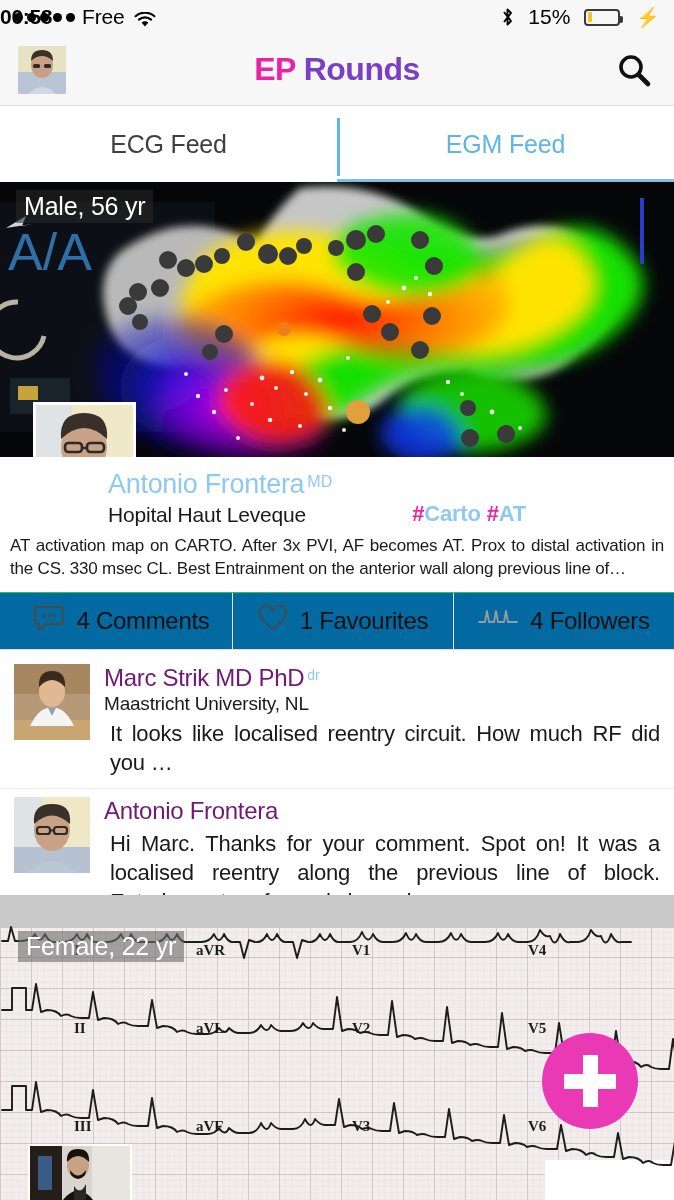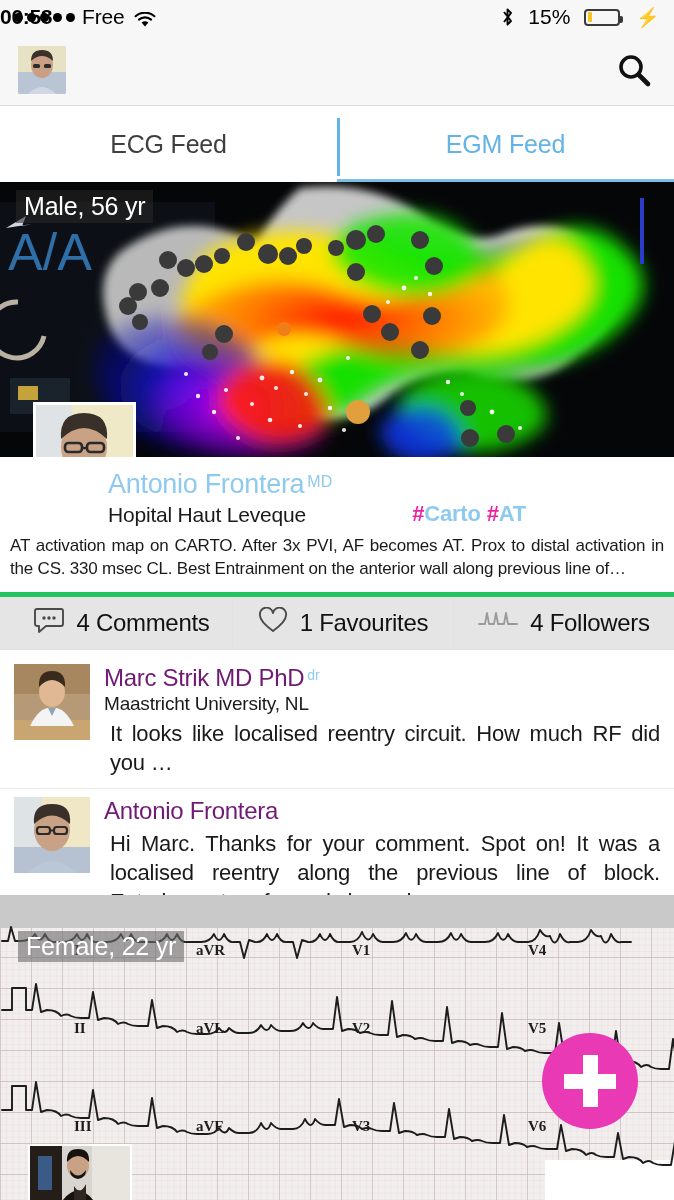--- a/index.html
+++ b/index.html
@@ -96,22 +96,22 @@
   .tag-word { color:#8ecaf0; }
 
   
   .post-body {
     padding: 8px 10px 12px 10px; font-size:17px; line-height:1.33;
     color:#1a1a1a; text-align:justify; letter-spacing:-0.2px;
   }
 
   
   .engage {
-    display:flex; border-top:5px solid #22c55e; border-bottom:1px solid #e2e2e2;
-    height:58px; background:#e5e5e5;padding-left:12px;
+    display:flex; border-top:1px solid #22c55e; border-bottom:1px solid #e2e2e2;
+    height:58px; background:#0369a1;padding-left:12px;
   }
   .engage-item {
     flex:1; display:flex; align-items:center; justify-content:center; gap:12px;
     font-size:24px; color:#111; letter-spacing:-0.3px;
   }
   .engage-item + .engage-item { border-left:1px solid #e2e2e2; }
 
   
   .comments { padding: 6px 0 0 0; }
   .comment { display:flex; padding: 8px 14px 6px 14px; gap:14px; }
@@ -188,20 +188,24 @@
     <div class="nav-avatar">
       <svg width="48" height="48" viewBox="0 0 48 48">
         <rect width="48" height="48" fill="#e8e2c4"></rect>
         <rect y="26" width="48" height="22" fill="#b9c4d4"></rect>
         <ellipse cx="24" cy="19" rx="11" ry="13" fill="#c9a086"></ellipse>
         <path d="M13 15 q11 -10 22 0 q0 -11 -11 -11 q-11 0 -11 11" fill="#3b3128"></path>
         <rect x="15" y="18" width="7" height="4" rx="1.5" fill="#2c2c2c"></rect>
         <rect x="26" y="18" width="7" height="4" rx="1.5" fill="#2c2c2c"></rect>
         <path d="M10 48 q14 -14 28 0 Z" fill="#cfd8e4"></path>
       </svg>
+    </div>
+    <div class="nav-title">
+      <span class="ep">EP</span>
+      <span class="rounds">Rounds</span>
     </div>
     <div class="searchbtn">
       <svg width="38" height="38" viewBox="0 0 38 38">
         <circle cx="16" cy="16" r="10" stroke="#111" stroke-width="3.6" fill="none"></circle>
         <path d="M23.5 23.5 L33 33" stroke="#111" stroke-width="4.6" stroke-linecap="round"></path>
         <path d="M11 12.5 a6 6 0 0 1 4 -3.6" stroke="#fff" stroke-width="1.6" fill="none" stroke-linecap="round"></path>
       </svg>
     </div>
   </div>
 

